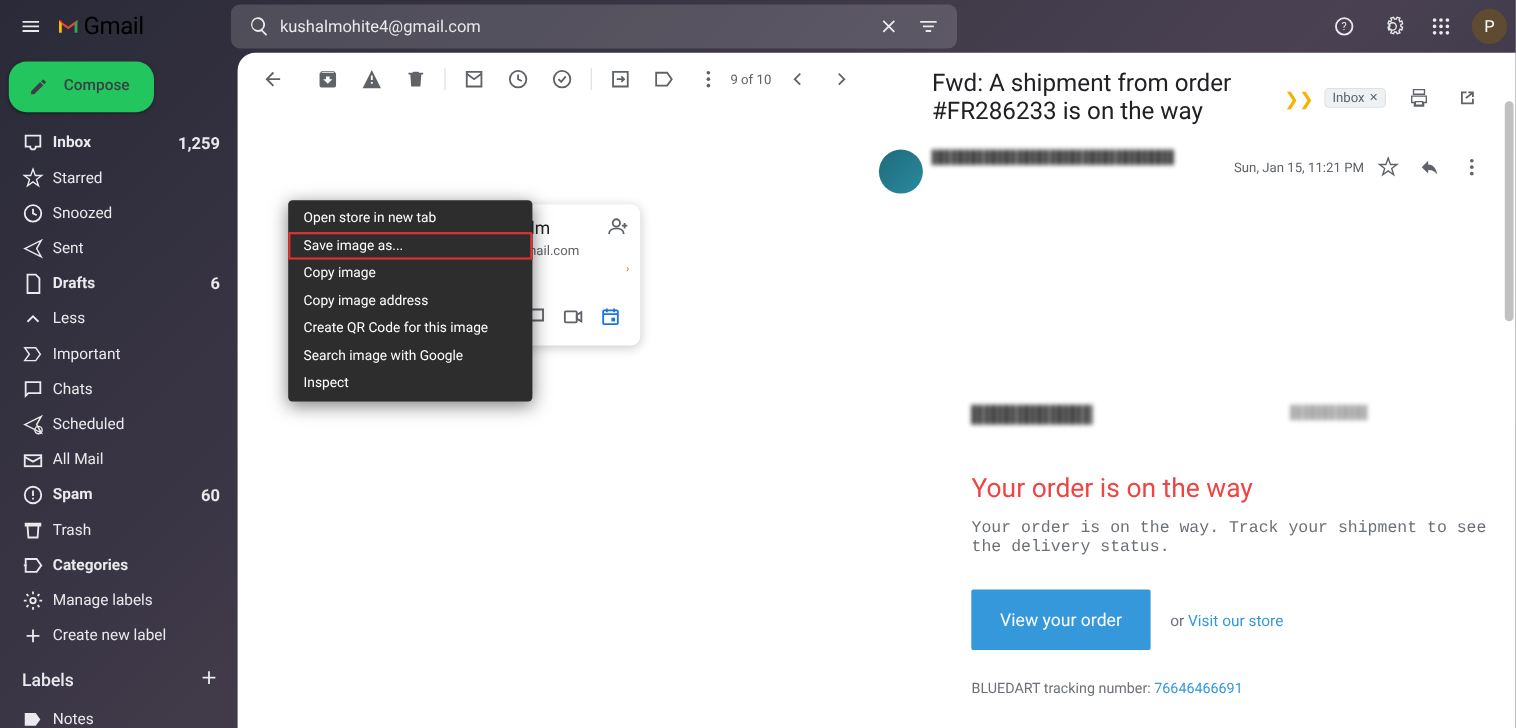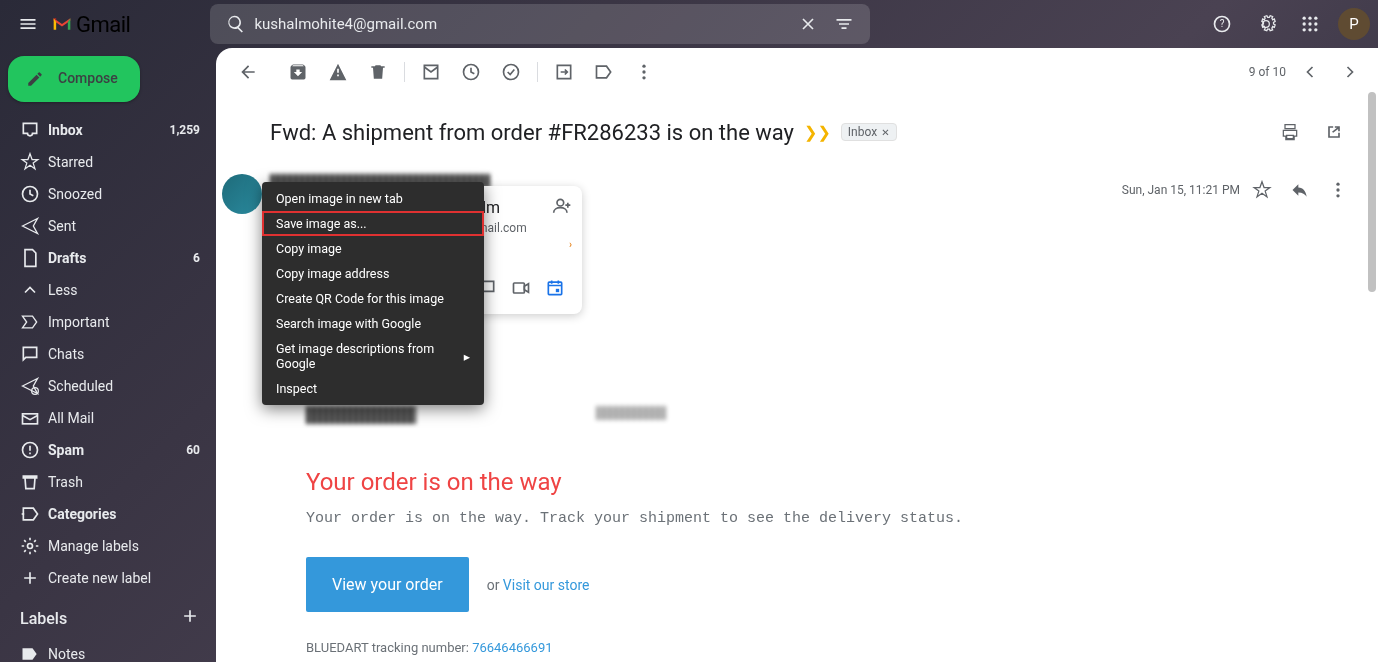--- a/index.html
+++ b/index.html
@@ -19,25 +19,25 @@
   .icn-btn { width:40px; height:40px; display:flex; align-items:center; justify-content:center; border-radius:50%; color:#e8eaed; cursor:pointer; }
   .avatar { width:32px; height:32px; border-radius:50%; background:#5f4b32; color:#fff; display:flex; align-items:center; justify-content:center; font-size:15px; margin-left:4px; }
 
   .main { display:flex; height: calc(662px - 48px); }
   .sidebar { width: 216px; padding: 8px 0; }
   .compose { background:#22c55e; color:#3c4043; border-radius: 16px; padding: 14px 22px 14px 18px; margin: 0 0 12px 8px; display:inline-flex; gap:14px; box-shadow: 0 1px 3px rgba(0,0,0,0.3); cursor:pointer; font-size:14px; font-weight:500; }
   .navitem { display:flex; align-items:center; height:32px; padding: 0 16px 0 20px; border-radius:0 16px 16px 0; color:#e8eaed; cursor:pointer; font-size:14px; }
   .navitem.bold { font-weight:700; }
   .navitem .nicon { width:28px; display:flex; align-items:center; color:#e8eaed; }
   .navitem .nlabel { flex:1; }
-  .navitem .ncount { font-size:12px; }
+  .navitem .ncount { font-size:15px; }
   .labels-hdr { display:flex; align-items:center; justify-content:space-between; padding:12px 16px 8px 20px; font-size:16px; font-weight:500; }
   .labels-hdr .plus { cursor:pointer; }
 
-  .content { flex:1; background:#fff; border-radius:16px 0 0 0; margin-top:0; margin-right:0; color:#202124; display:flex; flex-direction:column; overflow:hidden; }
+  .content { flex:1; background:#fff; border-radius:16px 0 0 0; margin-top:0; margin-right:0; color:#202124; display:flex; overflow:hidden; }
   .toolbar { height:48px; display:flex; align-items:center; padding:0 12px; border-bottom:0; }
   .tbicn { width:40px; height:40px; display:flex; align-items:center; justify-content:center; color:#5f6368; cursor:pointer; border-radius:50%; }
   .tsep { width:1px; height:20px; background:#dadce0; margin:0 6px; }
   .pager { margin-left:auto; display:flex; align-items:center; gap:8px; color:#5f6368; font-size:12px; }
   .pgbtn { width:32px; height:32px; display:flex; align-items:center; justify-content:center; cursor:pointer; border-radius:50%; color:#5f6368; }
 
   .msgview { flex:1; padding:16px 24px 0 54px; overflow:auto; position:relative; }
   .subject-row { display:flex; align-items:center; gap:10px; }
   .subject { font-size:22px; font-weight:400; color:#202124; }
   .chip { background:#eef1f3; color:#5f6368; font-size:12px; padding:1px 6px; border-radius:4px; display:inline-flex; align-items:center; gap:4px; border:1px solid #e0e0e0; }
@@ -476,37 +476,33 @@
     <span><svg width="18" height="18" viewBox="0 0 24 24">
           <rect x="4" y="5" width="16" height="15" rx="1" fill="none" stroke="currentColor" stroke-width="2"></rect>
           <path d="M4 9h16M8 3v4M16 3v4" stroke="currentColor" stroke-width="2"></path>
           <rect x="13" y="13" width="4" height="4" fill="currentColor"></rect>
         </svg></span>
   </div>
 </div>
 
 <div class="ctxmenu" id="ctxmenu">
     <div class="ctxitem">
-      <span>Open image in new tab</span>
+      <span>Open store in new tab</span>
     </div>
     <div class="ctxitem highlighted">
       <span>Save image as...</span>
     </div>
     <div class="ctxitem">
       <span>Copy image</span>
     </div>
     <div class="ctxitem">
       <span>Copy image address</span>
     </div>
     <div class="ctxitem">
       <span>Create QR Code for this image</span>
     </div>
     <div class="ctxitem">
       <span>Search image with Google</span>
     </div>
     <div class="ctxitem">
-      <span>Get image descriptions from Google</span>
-      <span class="sub">▸</span>
-    </div>
-    <div class="ctxitem">
       <span>Inspect</span>
     </div>
   </div>
 
 </body></html>

